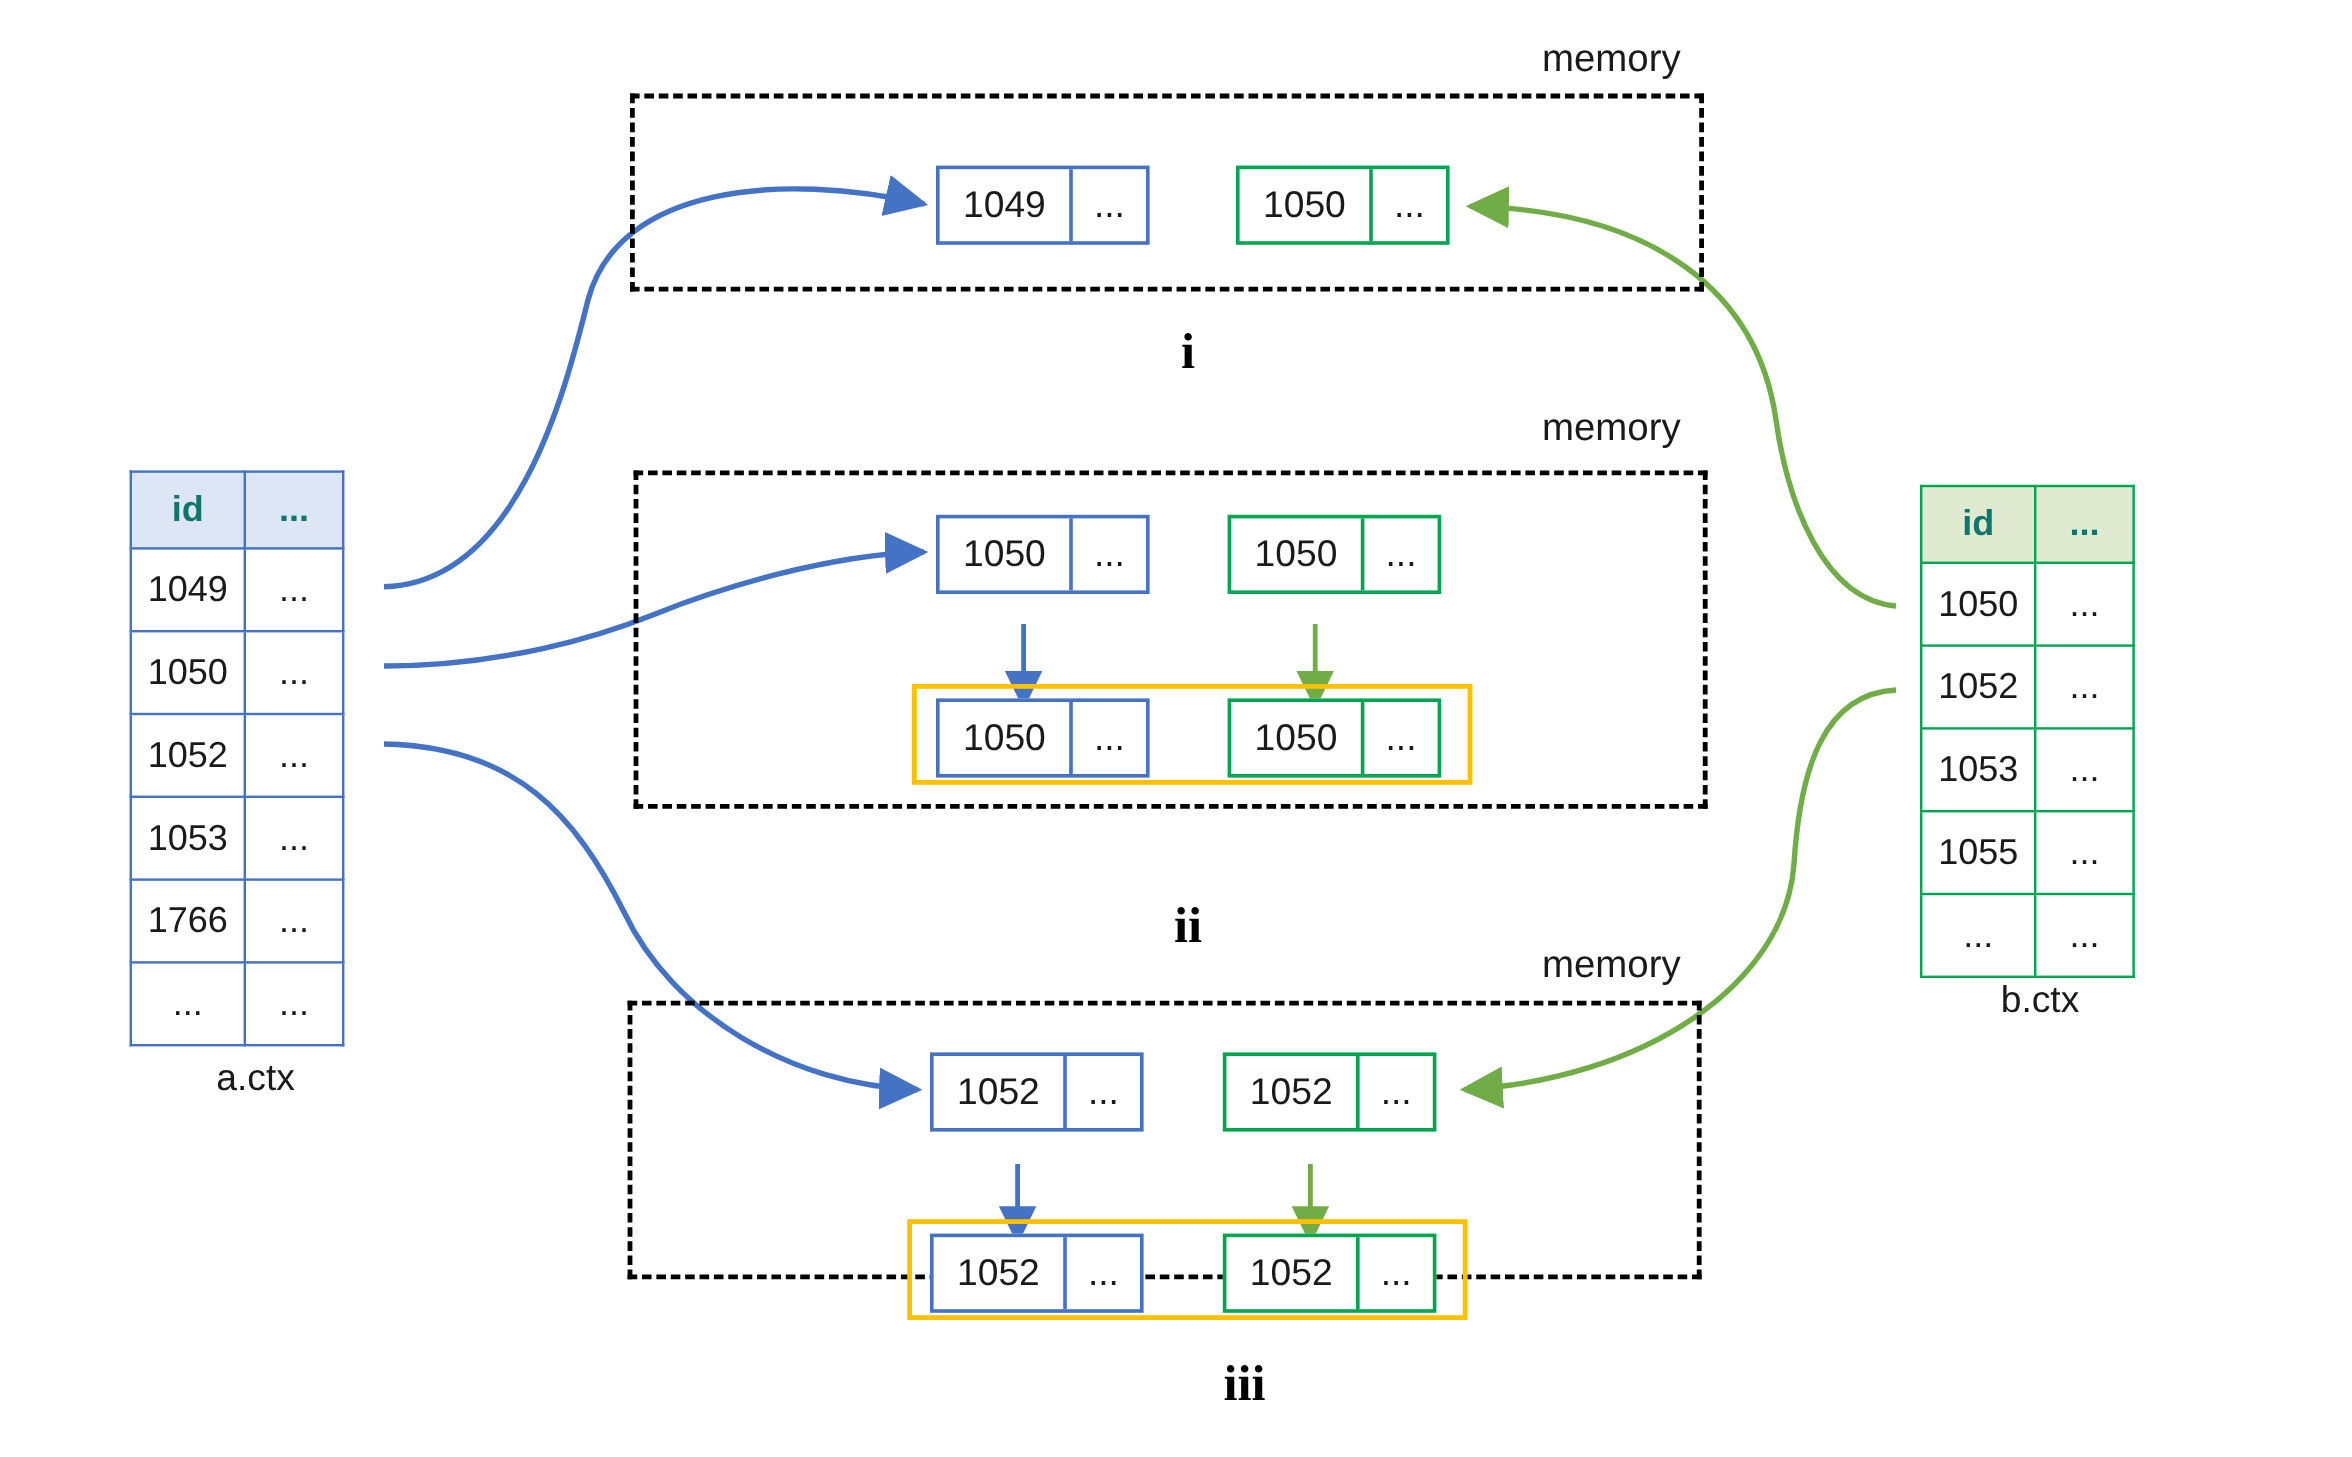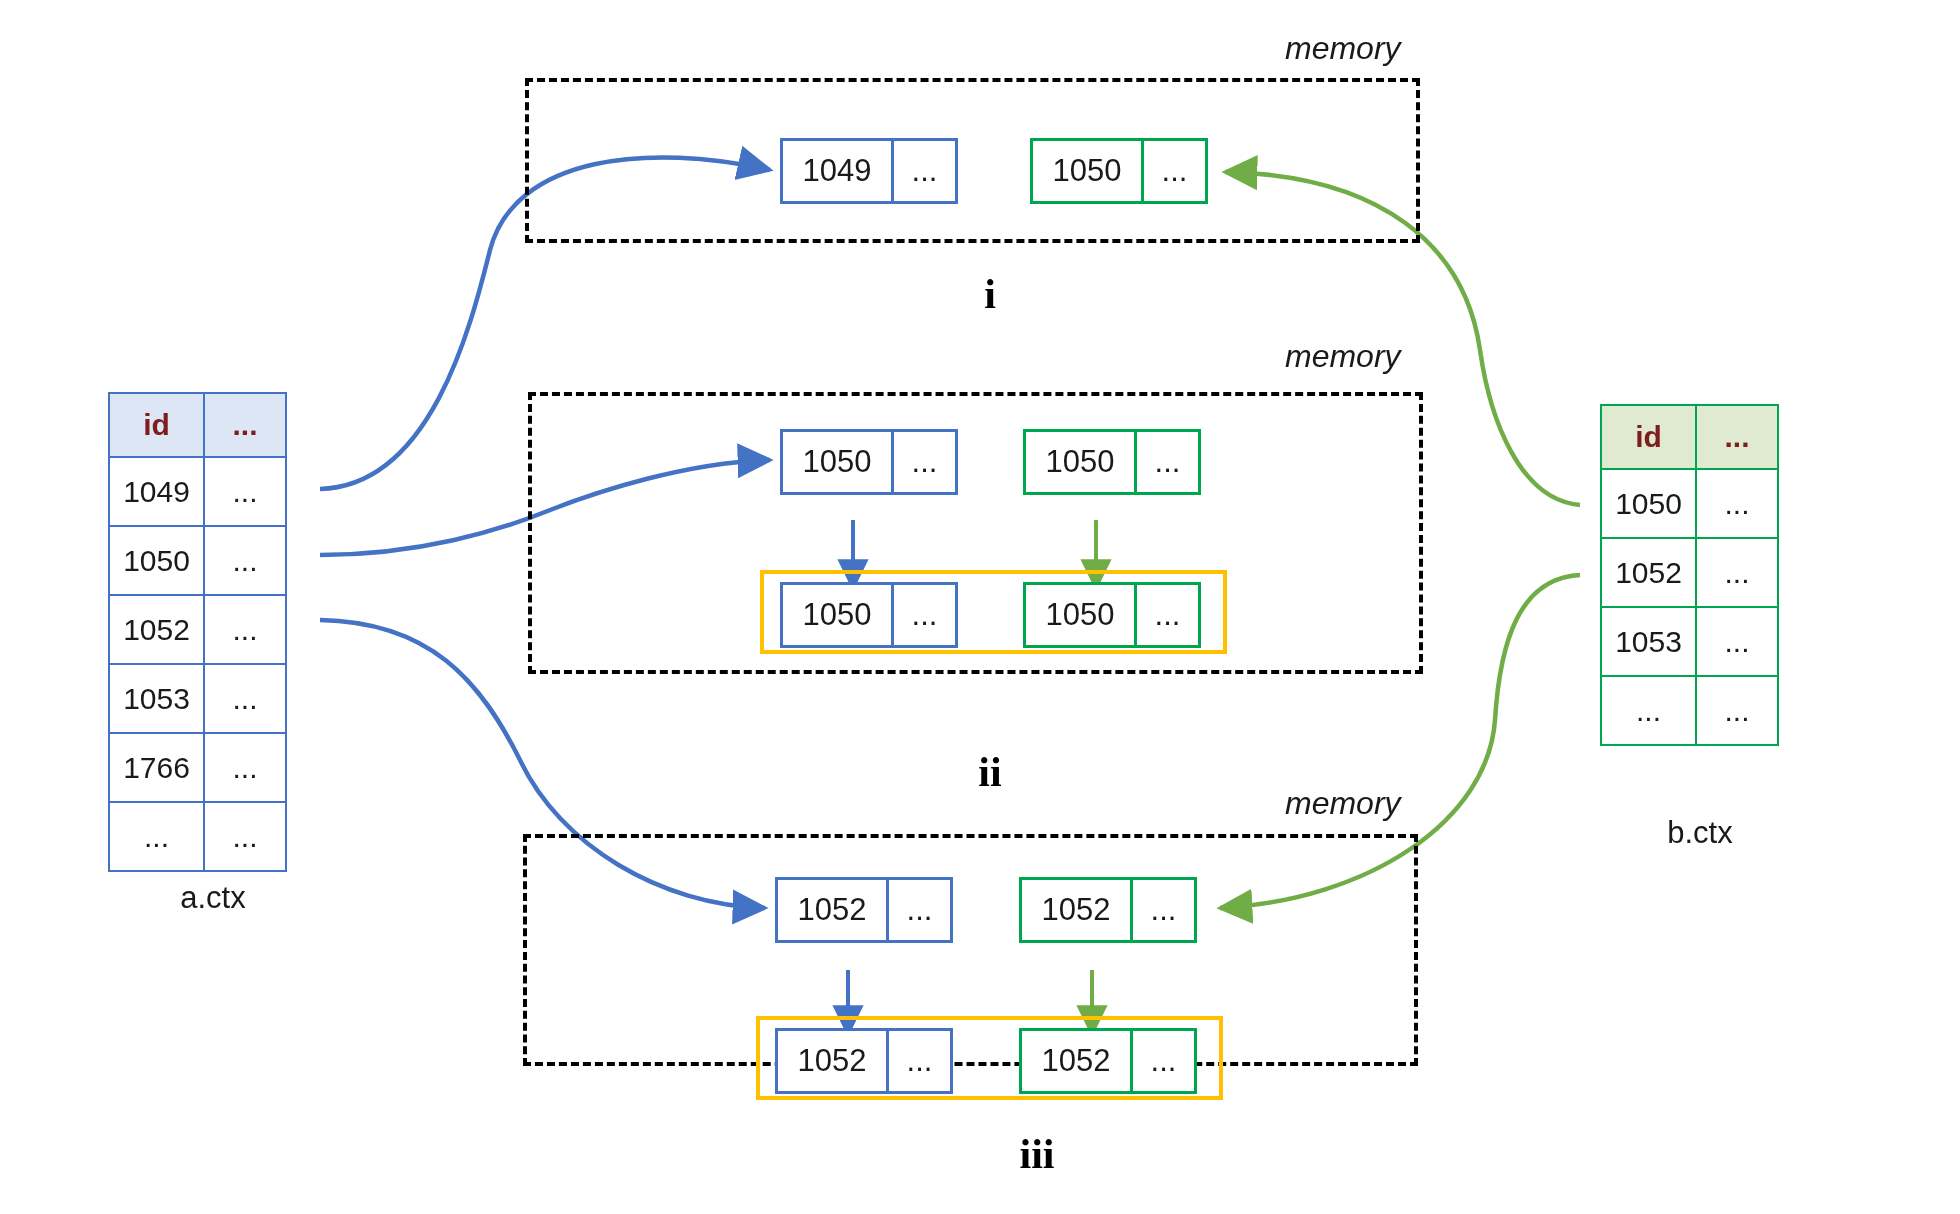--- a/index.html
+++ b/index.html
@@ -18,21 +18,21 @@
   .ctx-table td{
     width:93px;height:67px;
     text-align:center;vertical-align:middle;
     font-size:30px;color:#1a1a1a;
     background:#ffffff;
     padding:0;
   }
   .ctx-table td.narrow{width:80px;}
   .ctx-table th{
     width:93px;height:62px;
-    font-size:30px;font-weight:bold;color:#7f1d1d;
+    font-size:30px;font-weight:bold;color:#0f766e;
     padding:0;
   }
   .ctx-table th.narrow{width:80px;}
   
   .tbl-blue td,.tbl-blue th{border:2.5px solid #4472C4;}
   .tbl-blue th{background:#dce6f5;}
   
   .tbl-green td,.tbl-green th{border:2.5px solid #00A550;}
   .tbl-green th{background:#dfead0;}
 
@@ -44,21 +44,20 @@
   
   .mem-panel{
     position:absolute;
     border:4px dashed #000000;
     box-sizing:border-box;
     background:transparent;
   }
   .mem-label{
     position:absolute;font-size:32px;color:#1a1a1a;
     white-space:nowrap;
-    font-style:italic;
   }
   .panel-numeral{
     position:absolute;text-align:center;width:120px;
     font-size:42px;font-weight:bold;color:#000;
     font-family:"Liberation Serif", serif;
   }
 
   
   .rec{
     position:absolute;display:flex;box-sizing:border-box;
@@ -173,20 +172,24 @@
       </tr>
       <tr>
         <td>1052</td>
         <td class="narrow">...</td>
       </tr>
       <tr>
         <td>1053</td>
         <td class="narrow">...</td>
       </tr>
       <tr>
+        <td>1055</td>
+        <td class="narrow">...</td>
+      </tr>
+      <tr>
         <td>...</td>
         <td class="narrow">...</td>
       </tr>
     </tbody>
   </table>
   <div class="ctx-caption" style="left:1600px;top:815px;">b.ctx</div>
 
   <div class="mem-label" style="left:1285px;top:30px;">memory</div>
   <div class="mem-panel" style="left:525px;top:78px;width:895px;height:165px;"></div>
 

